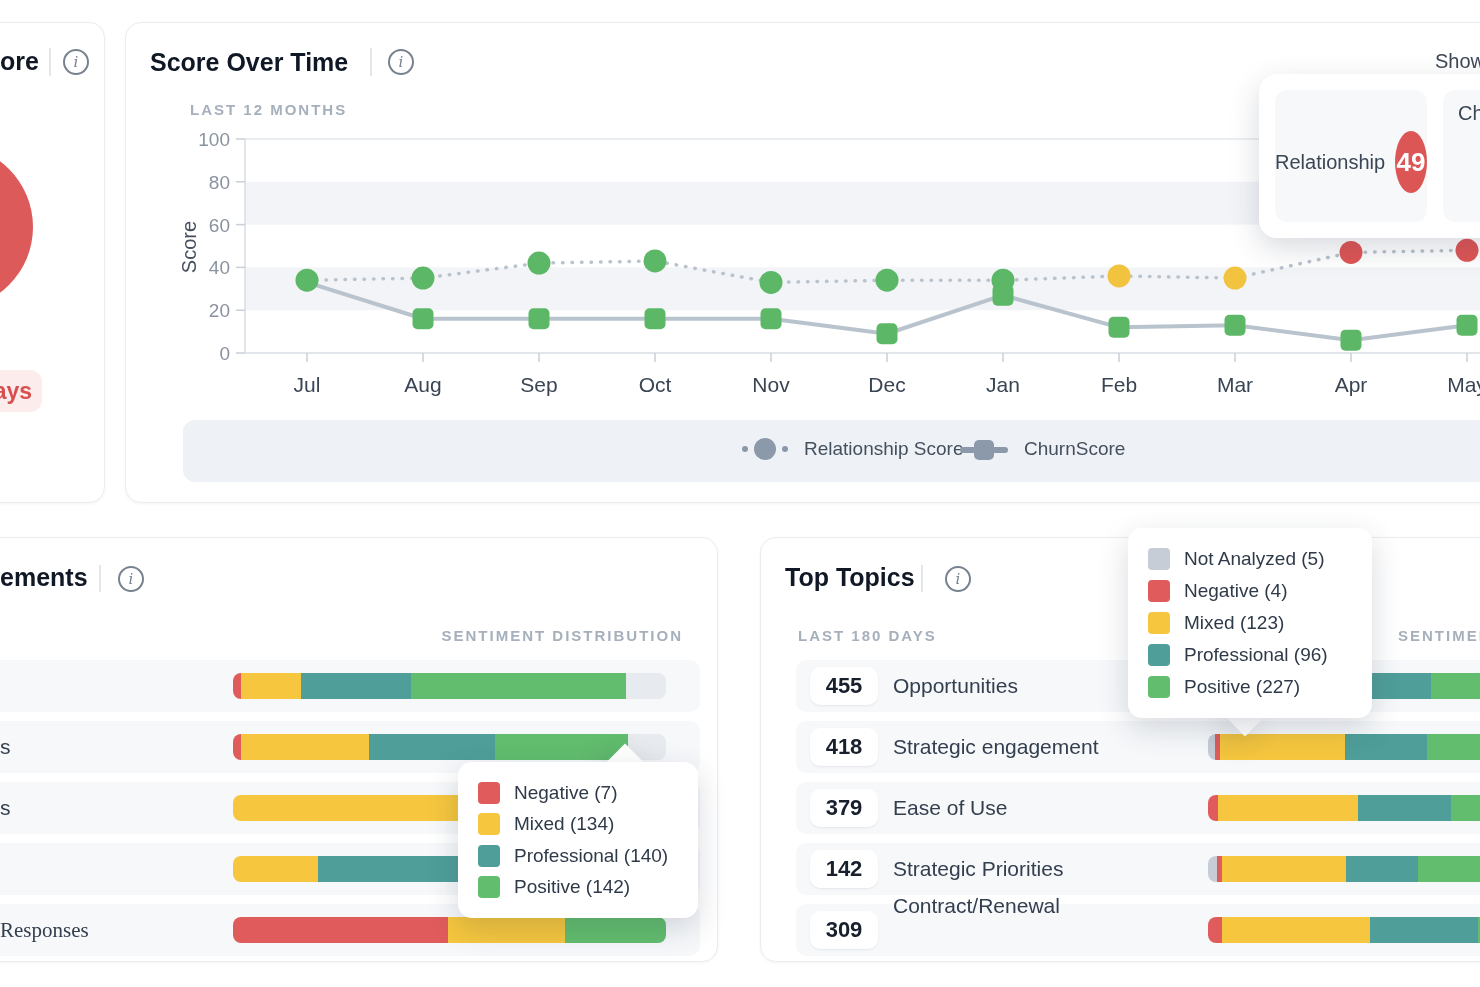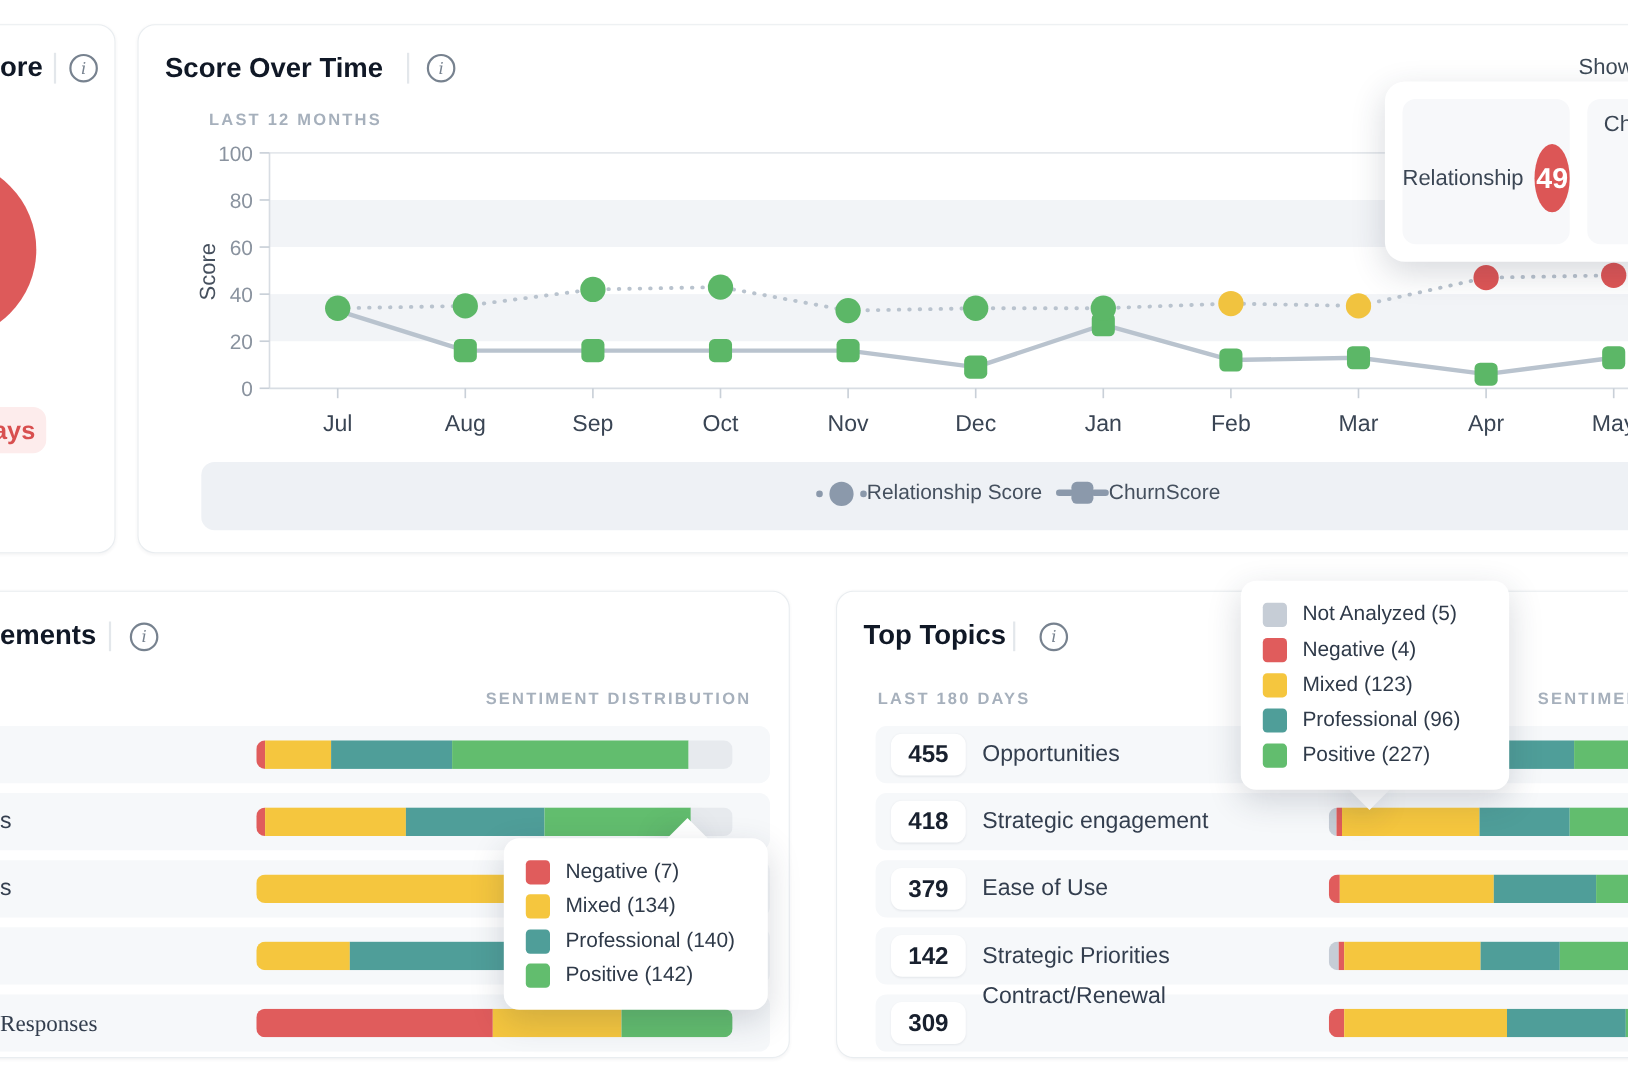--- a/index.html
+++ b/index.html
@@ -23,21 +23,21 @@
   .bar .seg { height:100%; }
   .tooltip { position:absolute; background:#fff; border-radius:14px;
              box-shadow:0 10px 30px rgba(40,50,70,0.18); z-index:30;
              display:flex; flex-direction:column; justify-content:space-evenly; padding:10px 20px; }
   .tt-item { display:flex; align-items:center; gap:14px; font-size:19px; color:#2f3a49; white-space:nowrap; }
   .tt-swatch { width:22px; height:22px; border-radius:4px; flex:0 0 auto; }
   .tt-arrow { position:absolute; width:26px; height:26px; background:#fff; transform:rotate(45deg); z-index:29;
               box-shadow:0 10px 30px rgba(40,50,70,0.18); }
   .legend-strip { position:absolute; left:183px; top:420px; width:1342px; height:62px;
                   background:#eef1f5; border-radius:12px; z-index:2; }
-  .legend-item { position:absolute; top:438px; display:flex; align-items:flex-start; z-index:3; }
+  .legend-item { position:absolute; top:438px; display:flex; align-items:flex-end; gap:16px; z-index:3; }
   .legend-label { font-size:19px; color:#45505e; white-space:nowrap; }
   .lm { display:flex; align-items:center; gap:6px; color:#8b99ab; }
   .lm .dot-s { width:6px; height:6px; border-radius:50%; background:#8b99ab; }
   .lm .dot-b { width:22px; height:22px; border-radius:50%; background:#8b99ab; }
   .lm .dash { width:16px; height:6px; border-radius:3px; background:#8b99ab; }
   .lm .sq { width:20px; height:20px; border-radius:5px; background:#8b99ab; }
   .score-panel { position:absolute; background:#f7f8fa; border-radius:12px; width:152px; height:132px;
                  display:flex; flex-direction:row; align-items:center; padding-top:12px; gap:10px; z-index:31; }
   .score-panel .pl { font-size:20px; color:#3b4654; white-space:nowrap; }
   .score-badge { width:62px; height:62px; display:flex; align-items:center; justify-content:center;

